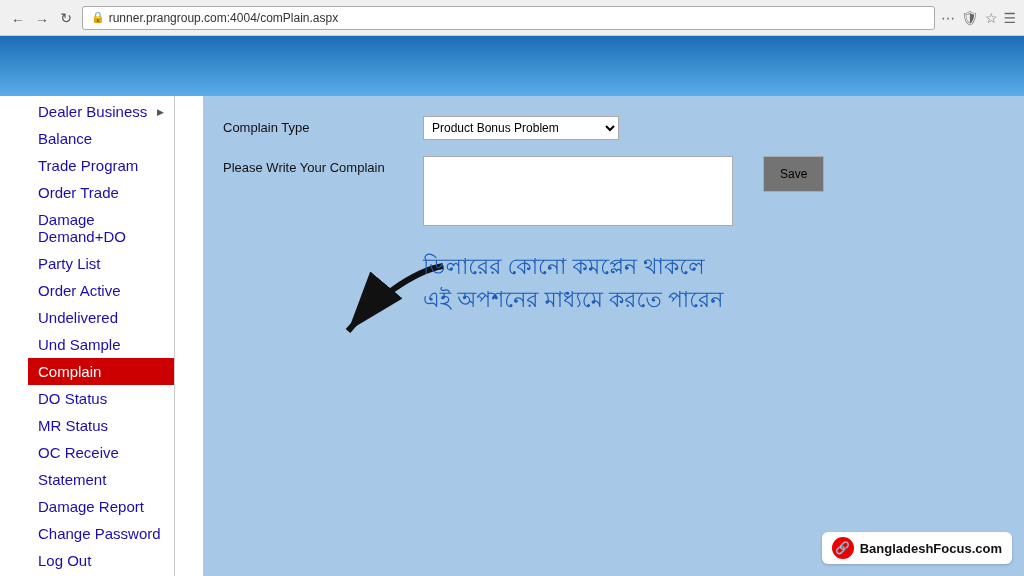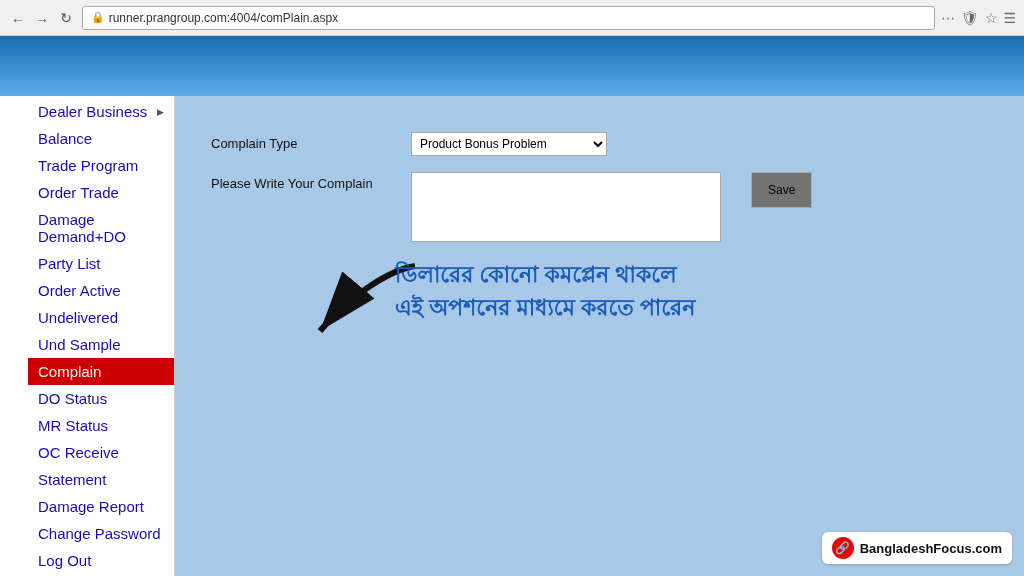--- a/index.html
+++ b/index.html
@@ -97,22 +97,23 @@
       content: '▶';
       font-size: 9px;
       color: #555;
     }
     .sidebar-item.has-submenu { color: #1a0dab; }
 
     
     .content-area {
       flex: 1;
       background: #a8c8e8;
-      padding: 36px;
+      padding: 20px;
       position: relative;
+      margin-left: 28px;
     }
 
     .form-section {
       background: #a8c8e8;
     }
 
     .form-row {
       display: flex;
       align-items: flex-start;
       margin-bottom: 16px;
@@ -153,24 +154,24 @@
       padding: 4px 16px;
       cursor: pointer;
       font-size: 12px;
       height: 36px;
       align-self: flex-start;
       margin-left: 10px;
     }
 
     .bengali-text-block {
       position: absolute;
-      top: 162px;
+      top: 154px;
       left: 220px;
       font-size: 22px;
-      font-weight: bold;
+      font-weight: normal;
       color: #1a5cb8;
       line-height: 1.5;
       white-space: nowrap;
     }
 
     
     .watermark {
       position: absolute;
       bottom: 12px;
       right: 12px;

